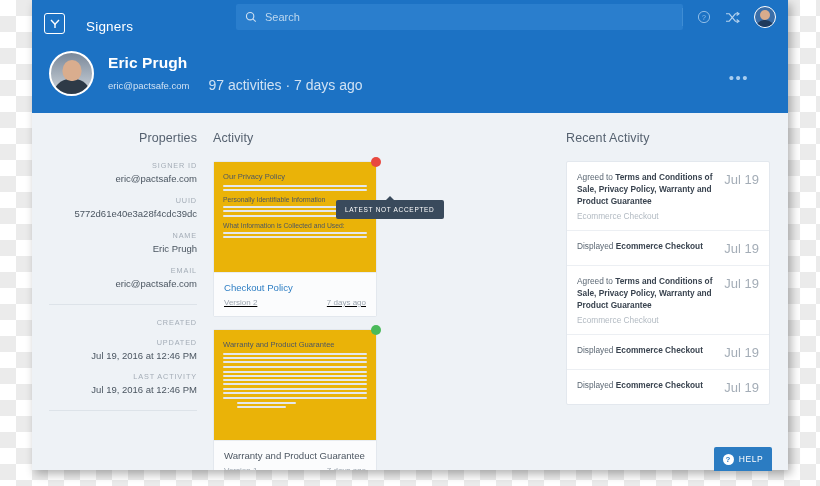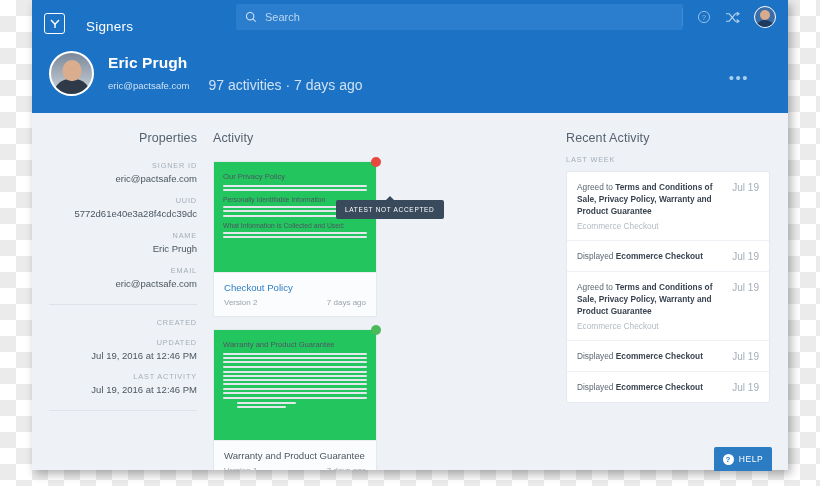--- a/index.html
+++ b/index.html
@@ -119,33 +119,33 @@
   .prop-value { font-size: 9.5px; color: #4a5560; line-height: 1.25; }
   .prop-divider { height:1px; background: #dde3e9; margin: 14px 0 13px 0; }
 
   
   .card-grid { display: flex; flex-wrap: wrap; gap: 12px; }
   .ccard {
     width: 164px; background: #ffffff; border: 1px solid #e3e8ee;
     border-radius: 2px; position: relative;
   }
   .ccard-doc {
-    height: 111px; padding: 10px 9px 0 9px; overflow: hidden; background:#22c55e;
+    height: 111px; padding: 10px 9px 0 9px; overflow: hidden; background:#eab308;
     border-bottom: 1px solid #e9edf1;
   }
   .doc-h1 { font-size: 7.6px; color: #4d5762; margin-bottom: 4px; }
   .doc-h2 { font-size: 6.8px; color: #4d5762; margin: 5px 0 3px 0; }
   .doc-lines { margin-bottom: 3px; }
   .doc-lines i {
     display:block; height: 2px; background: #e4e8ed; border-radius:1px; margin-bottom: 2.2px;
   }
   .ccard-foot { padding: 9px 10px 9px 10px; background: #fbfcfd; }
   .ccard-title { font-size: 9.6px; color: #4d5762; margin-bottom: 5px; }
   .ccard-title.link { color: #2f7fc4; }
-  .ccard-sub { display:flex; justify-content: space-between; }
+  .ccard-sub { display:flex; justify-content: space-between; text-decoration: underline; }
   .ccard-ver, .ccard-age { font-size: 8px; color: #9aa3ad; }
   .dot {
     position:absolute; right: -5px; top: -5px;
     width: 10px; height: 10px; border-radius: 50%;
   }
   .dot.red { background: #e8493f; }
   .dot.green { background: #4aba5a; }
 
   .tooltip {
     position: absolute; z-index: 20;
@@ -166,21 +166,21 @@
     margin: -6px 0 7px 0;
   }
   .act-list { background: #ffffff; border: 1px solid #e3e8ee; border-radius: 2px; }
   .act-item {
     padding: 9px 10px; border-bottom: 1px solid #eceff3; position: relative;
   }
   .act-item:last-child { border-bottom: 0; }
   .act-row { display:flex; justify-content: space-between; align-items: flex-start; gap: 6px; }
   .act-text { font-size: 8.3px; color: #5b6773; line-height: 1.45; }
   .act-text b { color: #39434f; font-weight: bold; }
-  .act-date { font-size: 10px; color: #a4adb7; flex: none; padding-top: 1px; }
+  .act-date { font-size: 13px; color: #a4adb7; flex: none; padding-top: 1px; }
   .act-sub { font-size: 8.3px; color: #b2bac2; margin-top: 4px; }
 
   
   .help-btn {
     position: absolute; right: 0px; bottom: -16px; z-index: 30;
     background: #2b7cc2; color: #ffffff;
     width: 58px; height: 24px; border-radius: 2px 2px 0 0;
     display:flex; align-items:center; justify-content:center; gap: 5px;
     font-size: 8.5px; letter-spacing: .6px; cursor: pointer;
   }
@@ -352,21 +352,20 @@
               <span class="ccard-age">7 days ago</span>
             </div>
           </div>
         </div>
 
       </div>
     </div>
 
     <div class="col-activity">
       <div class="col-head">Recent Activity</div>
-      <div class="act-group-label">LAST WEEK</div>
       <div class="act-list">
 
         <div class="act-item">
           <div class="act-row">
             <div class="act-text"><span>Agreed to </span><b>Terms and Conditions of Sale,  Privacy Policy,  Warranty and Product Guarantee</b></div>
             <div class="act-date">Jul 19</div>
           </div>
           <div class="act-sub">Ecommerce Checkout</div>
         </div>
 

